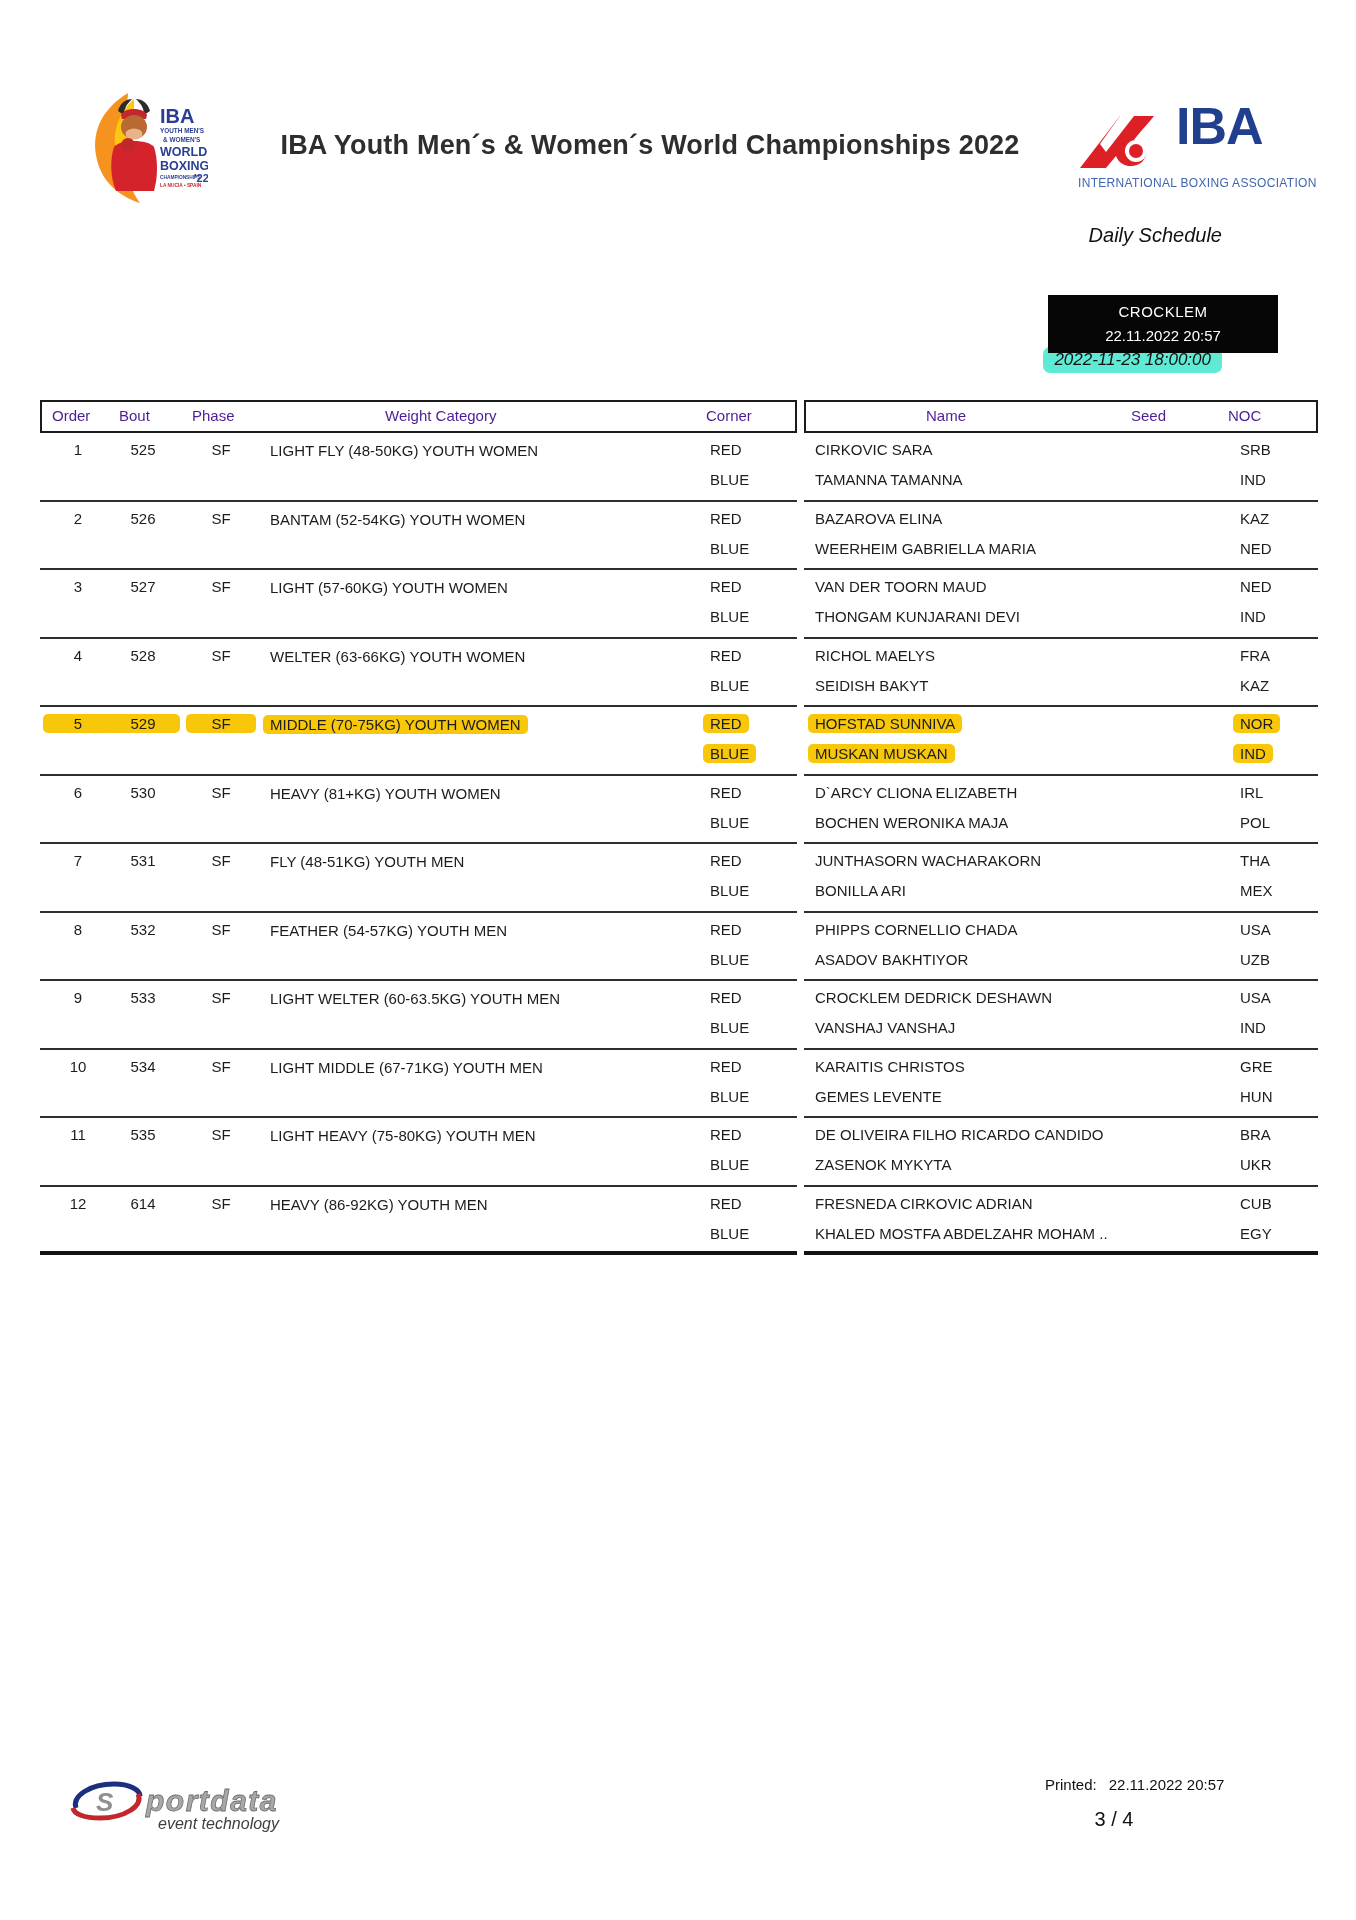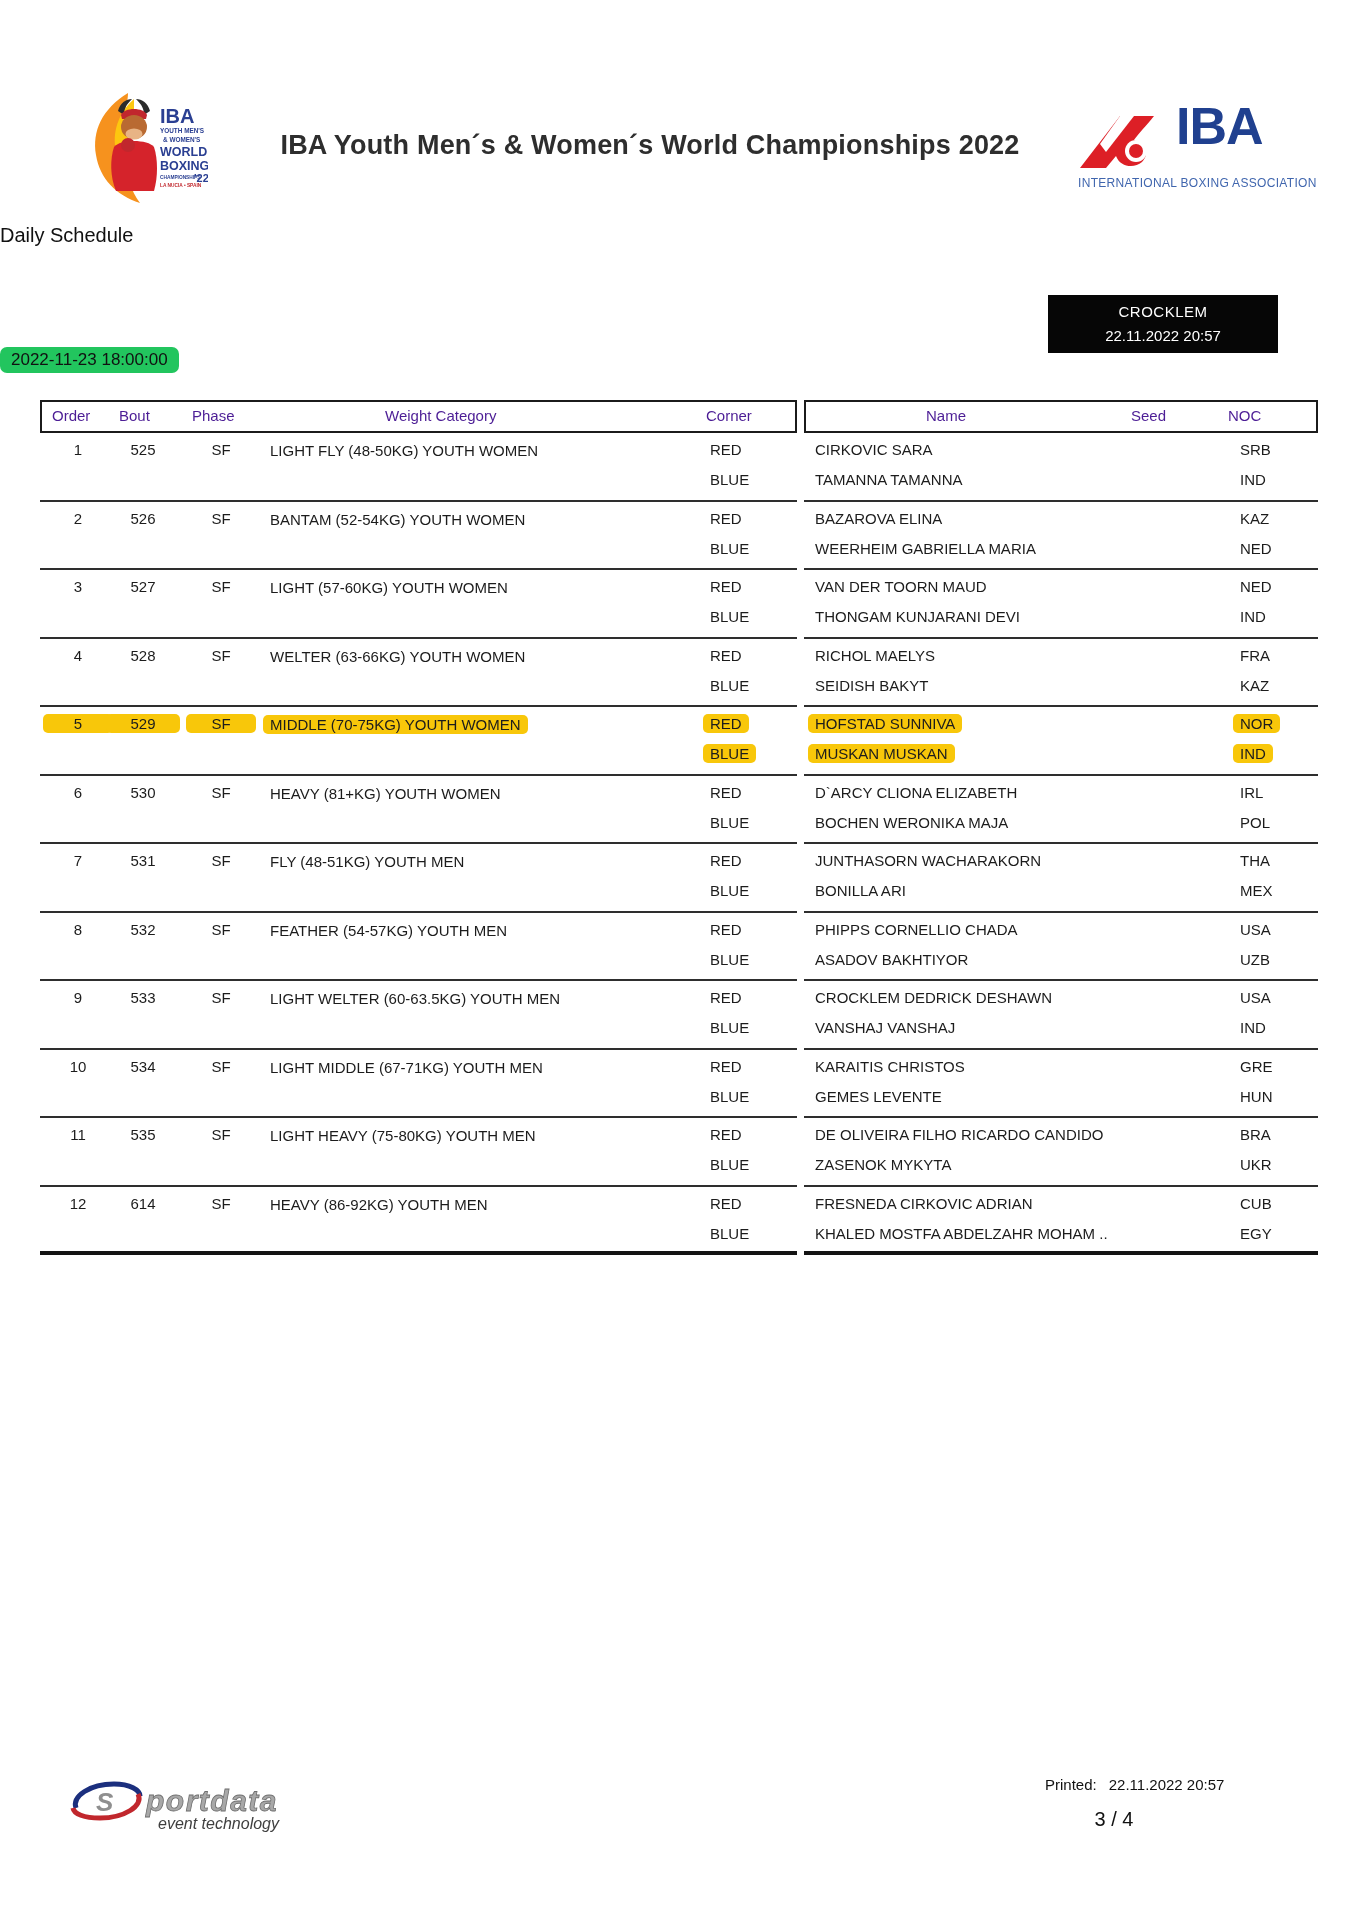--- a/index.html
+++ b/index.html
@@ -12,25 +12,25 @@
   .mascot-logo{position:absolute;left:82px;top:88px;width:126px;height:124px;}
   .main-title{position:absolute;left:0;top:130px;width:1300px;text-align:center;
     font-size:27px;font-weight:bold;color:#2e2e2e;letter-spacing:0.2px;}
   .iba-logo{position:absolute;left:1076px;top:98px;width:220px;height:88px;}
   .iba-glove{position:absolute;left:0;top:16px;width:96px;height:58px;}
   .iba-word{position:absolute;left:100px;top:2px;font-size:52px;font-weight:800;
     color:#20408F;letter-spacing:-1px;line-height:1;}
   .iba-sub{position:absolute;left:2px;top:78px;width:218px;font-size:12px;letter-spacing:0.32px;
     color:#4066AE;white-space:nowrap;}
   
-  .center-col{position:absolute;left:0;width:1222px;text-align:left;}
+  .center-col{position:absolute;left:0;width:1222px;text-align:right;font-style:italic;}
   .daily{top:224px;font-size:20px;color:#111;}
   .session{top:288px;font-size:34px;color:#111;letter-spacing:0.5px;}
   .date-wrap{top:347px;}
-  .date-badge{display:inline-block;background:#22c55e;color:#111;font-size:17px;
+  .date-badge{display:inline-block;background:#5eead4;color:#111;font-size:17px;
     padding:3px 11px;border-radius:7px;}
   .updated-box{position:absolute;left:1048px;top:295px;width:230px;height:58px;
     background:#060606;color:#fff;text-align:center;}
   .updated-label{position:absolute;left:0;top:8px;width:230px;font-size:15px;letter-spacing:0.5px;}
   .updated-time{position:absolute;left:0;top:32px;width:230px;font-size:15px;}
   
   .thead-left,.thead-right{position:absolute;top:400px;height:33px;
     border:2px solid #1b1b1b;box-sizing:border-box;background:#fff;}
   .thead-left{left:40px;width:757px;}
   .thead-right{left:804px;width:514px;}

